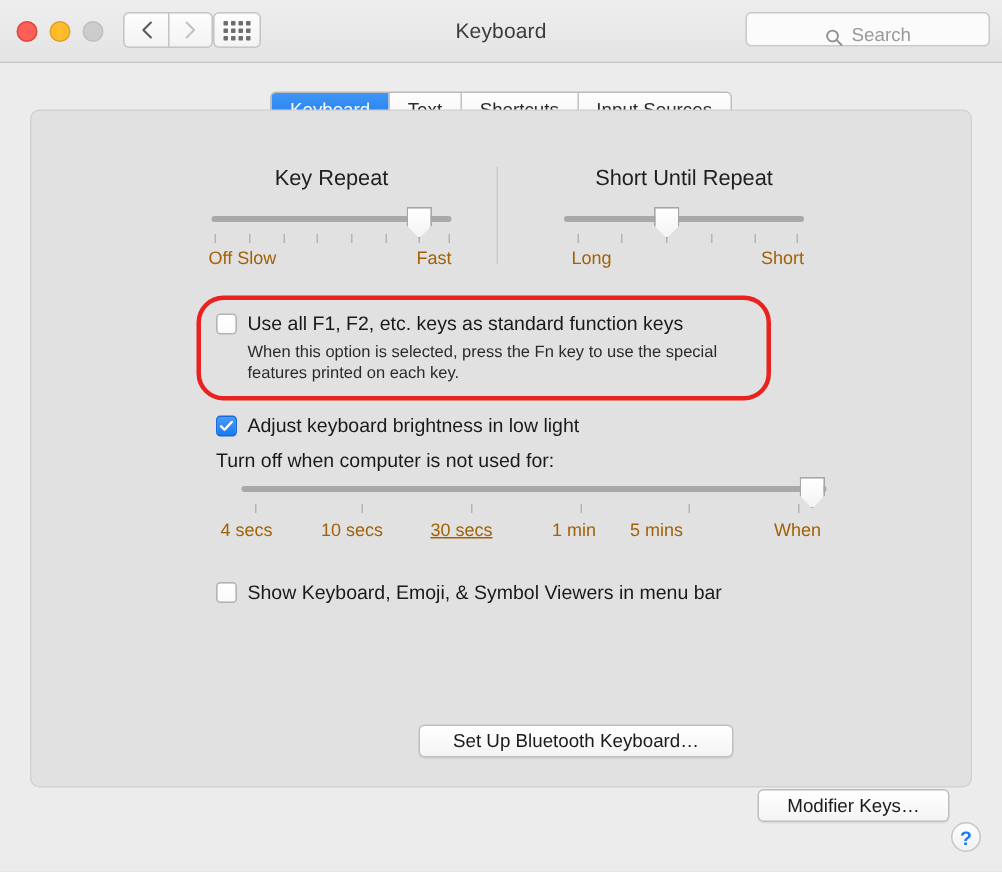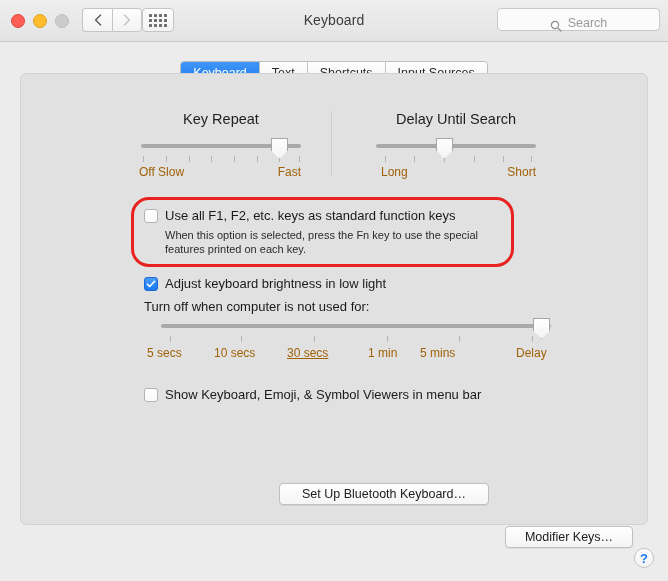--- a/index.html
+++ b/index.html
@@ -308,21 +308,21 @@
         <i style="left:158px"></i>
     </div>
     <div class="thumb" style="left:130px; top:27px;"></div>
     <div class="slabel" style="left:-2px; top:54px;">Off Slow</div>
     <div class="slabel" style="right:0px; top:54px;">Fast</div>
   </div>
 
   <div class="vdivider"></div>
 
   <div class="sgroup" style="left:355px; top:37px; width:160px;">
-    <div class="stitle">Delay Until Search</div>
+    <div class="stitle">Short Until Repeat</div>
     <div class="track" style="left:0px; top:33px; width:160px;"></div>
     <div class="ticks" style="left:0px; top:45px; width:160px;">
       <i style="left:9px"></i>
         <i style="left:38px"></i>
         <i style="left:68px"></i>
       <i style="left:98px"></i>
         <i style="left:127px"></i>
         <i style="left:155px"></i>
     </div>
     <div class="thumb" style="left:60px; top:27px;"></div>
@@ -353,26 +353,26 @@
     <div class="track" style="left:0px; top:0px; width:390px;"></div>
     <div class="ticks" style="left:0px; top:12px; width:390px;">
       <i style="left:9px"></i>
         <i style="left:80px"></i>
         <i style="left:153px"></i>
       <i style="left:226px"></i>
         <i style="left:298px"></i>
         <i style="left:371px"></i>
     </div>
     <div class="thumb" style="left:372px; top:-6px;"></div>
-    <div class="slabel" style="left:-14px; top:22px;">5 secs</div>
+    <div class="slabel" style="left:-14px; top:22px;">4 secs</div>
     <div class="slabel" style="left:53px; top:22px;">10 secs</div>
     <div class="slabel" style="left:126px; top:22px;text-decoration:underline;">30 secs</div>
     <div class="slabel" style="left:207px; top:22px;">1 min</div>
     <div class="slabel" style="left:259px; top:22px;">5 mins</div>
-    <div class="slabel" style="left:355px; top:22px;">Delay</div>
+    <div class="slabel" style="left:355px; top:22px;">When</div>
   </div>
 
   <div class="cbrow" style="left:123px; top:313px;">
     <span class="checkbox off"></span>
     <span class="cblabel">Show Keyboard, Emoji, &amp; Symbol Viewers in menu bar</span>
   </div>
 
   <div class="pushbtn" style="left:258px; top:409px; width:210px;">Set Up Bluetooth Keyboard…</div>
   <div class="pushbtn" style="left:484px; top:409px; width:128px;margin-top:43px;">Modifier Keys…</div>
 </div>

